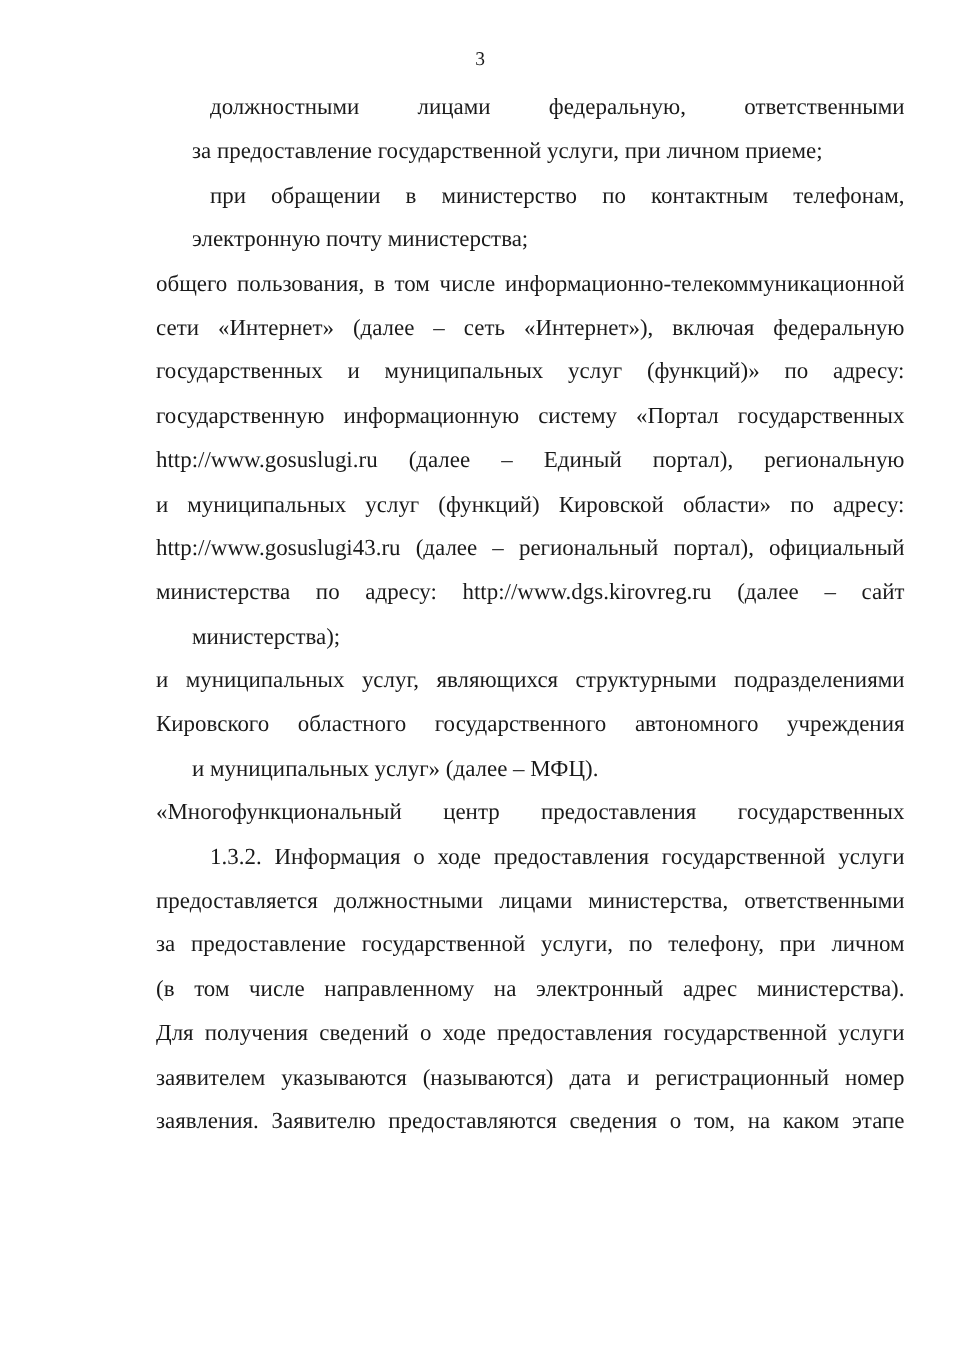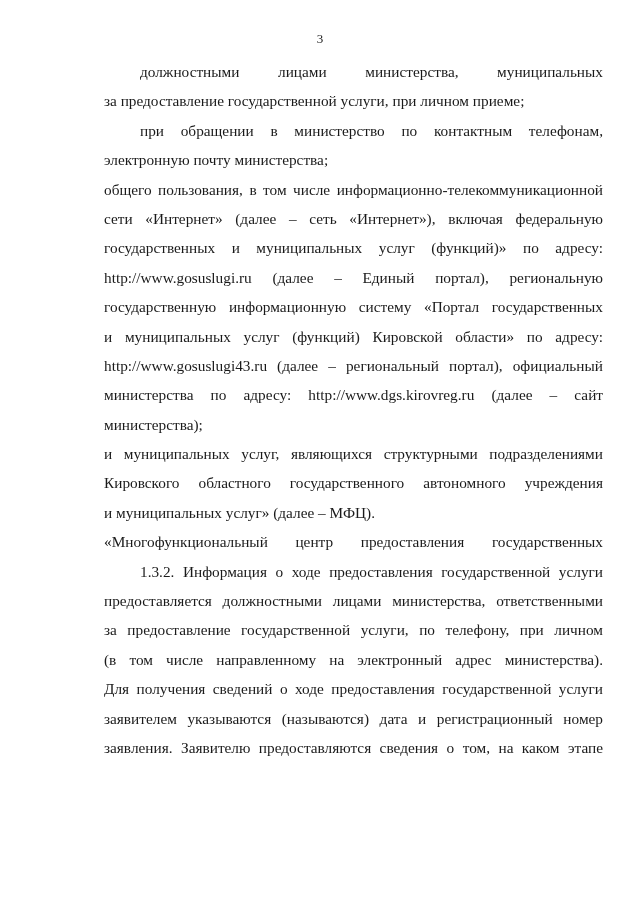--- a/index.html
+++ b/index.html
@@ -11,48 +11,48 @@
       font-size: 15.3px;
     }
     .page-number {
       position: absolute; top: 31px; left: 0; width: 640px;
       text-align: center; font-size: 13px; line-height: 16px;
     }
     .body-text {
       position: absolute; left: 104px; top: 57px; width: 499px;
     }
     .line { display: block; text-align: justify; text-align-last: justify; white-space: nowrap; }
-    .line.left { text-align-last: left; }
+    .line.left { text-align-last: left; margin-left: 24px; }
     .line.indent { padding-left: 36px; }
     .para-block { margin: 0; }
   </style>
 </head>
 <body>
 
 <div class="page">
   <div class="page-number">3</div>
 
   <div class="body-text" id="body-text">
 
     <div class="para-block">
-      <span class="line indent">должностными лицами министерства, муниципальных</span>
+      <span class="line indent">должностными лицами федеральную, ответственными</span>
       <span class="line left">за предоставление государственной услуги, при личном приеме;</span>
     </div>
 
     <div class="para-block">
       <span class="line indent">при обращении в министерство по контактным телефонам,</span>
       <span class="line left">электронную почту министерства;</span>
     </div>
 
     <div class="para-block">
       <span class="line">общего пользования, в том числе информационно-телекоммуникационной</span>
       <span class="line">сети «Интернет» (далее – сеть «Интернет»), включая федеральную</span>
       <span class="line">государственных и муниципальных услуг (функций)» по адресу:</span>
+      <span class="line">государственную информационную систему «Портал государственных</span>
       <span class="line">http://www.gosuslugi.ru (далее – Единый портал), региональную</span>
-      <span class="line">государственную информационную систему «Портал государственных</span>
       <span class="line">и муниципальных услуг (функций) Кировской области» по адресу:</span>
       <span class="line">http://www.gosuslugi43.ru (далее – региональный портал), официальный сайт</span>
       <span class="line">министерства по адресу: http://www.dgs.kirovreg.ru (далее – сайт</span>
       <span class="line left">министерства);</span>
     </div>
 
     <div class="para-block">
       <span class="line">и муниципальных услуг, являющихся структурными подразделениями</span>
       <span class="line">Кировского областного государственного автономного учреждения</span>
       <span class="line left">и муниципальных услуг» (далее – МФЦ).</span>

